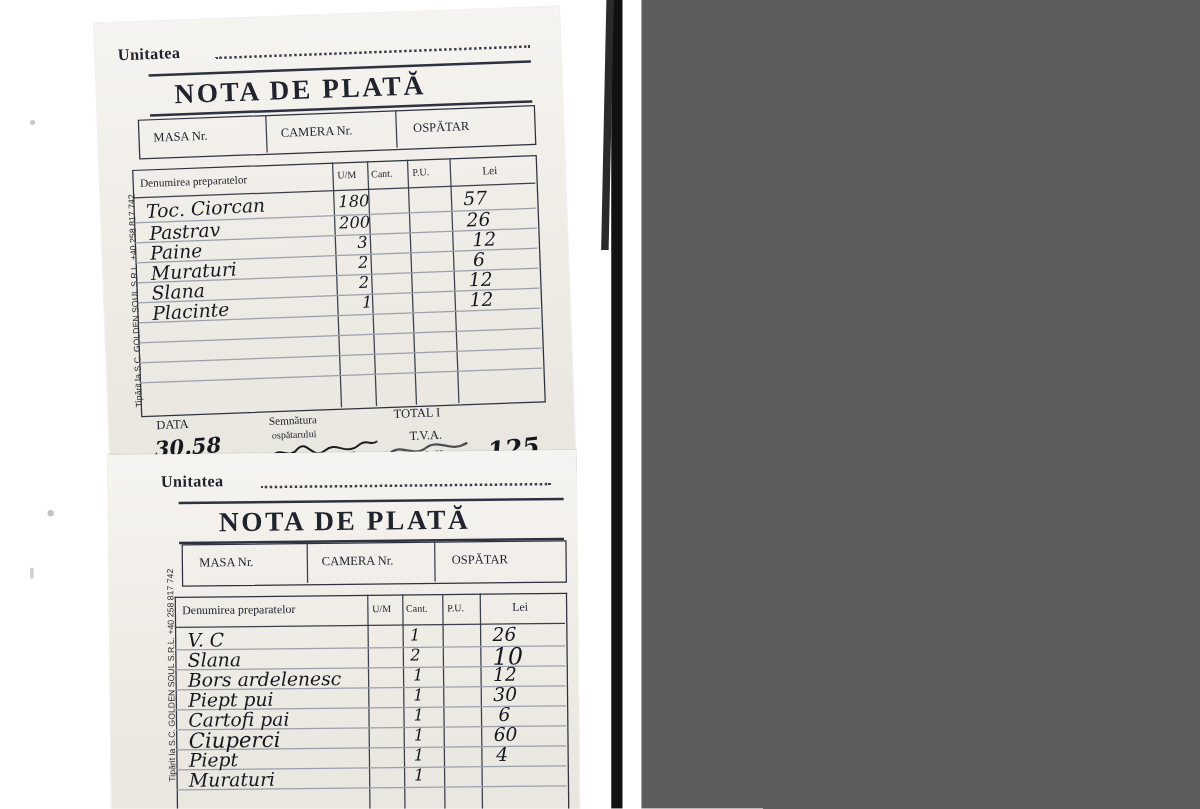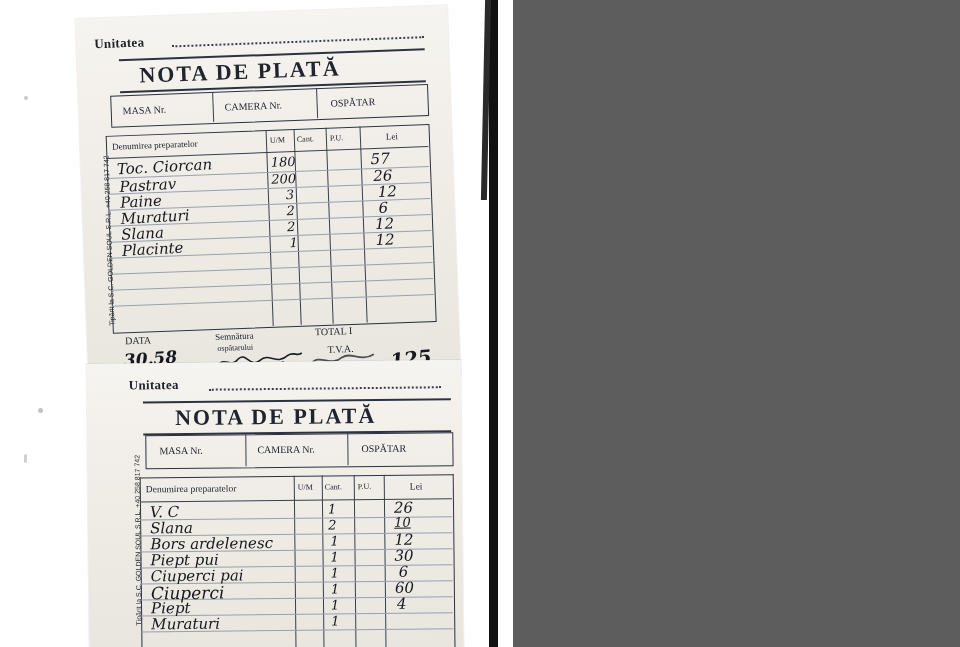--- a/index.html
+++ b/index.html
@@ -204,31 +204,31 @@
     <div class="ink hline" style="left:52px;top:236px;width:312px;border-top:1px solid #9aa0ad;"></div>
     <div class="ink hline" style="left:52px;top:252px;width:312px;border-top:1px solid #9aa0ad;"></div>
     <div class="ink hline" style="left:52px;top:268px;width:312px;border-top:1px solid #9aa0ad;"></div>
 
     <div class="hw" style="position:absolute;left:62px;top:140px;font-size:15px;">V. C</div>
     <div class="hw" style="position:absolute;left:240px;top:140px;font-size:13px;">1</div>
     <div class="hw" style="position:absolute;left:306px;top:138px;font-size:15px;">26</div>
 
     <div class="hw" style="position:absolute;left:62px;top:156px;font-size:15px;">Slana</div>
     <div class="hw" style="position:absolute;left:240px;top:156px;font-size:13px;">2</div>
-    <div class="hw" style="position:absolute;left:306px;top:154px;font-size:13px;text-decoration:underline;">10</div>
+    <div class="hw" style="position:absolute;left:306px;top:154px;font-size:19px;">10</div>
 
     <div class="hw" style="position:absolute;left:62px;top:172px;font-size:15px;">Bors ardelenesc</div>
     <div class="hw" style="position:absolute;left:242px;top:172px;font-size:13px;">1</div>
     <div class="hw" style="position:absolute;left:306px;top:170px;font-size:15px;">12</div>
 
     <div class="hw" style="position:absolute;left:62px;top:188px;font-size:15px;">Piept pui</div>
     <div class="hw" style="position:absolute;left:242px;top:188px;font-size:13px;">1</div>
     <div class="hw" style="position:absolute;left:306px;top:186px;font-size:15px;">30</div>
 
-    <div class="hw" style="position:absolute;left:62px;top:204px;font-size:15px;">Ciuperci pai</div>
+    <div class="hw" style="position:absolute;left:62px;top:204px;font-size:15px;">Cartofi pai</div>
     <div class="hw" style="position:absolute;left:242px;top:204px;font-size:13px;">1</div>
     <div class="hw" style="position:absolute;left:310px;top:202px;font-size:15px;">6</div>
 
     <div class="hw" style="position:absolute;left:62px;top:220px;font-size:17px;">Ciuperci</div>
     <div class="hw" style="position:absolute;left:242px;top:220px;font-size:13px;">1</div>
     <div class="hw" style="position:absolute;left:306px;top:218px;font-size:15px;">60</div>
 
     <div class="hw" style="position:absolute;left:62px;top:236px;font-size:15px;">Piept</div>
     <div class="hw" style="position:absolute;left:242px;top:236px;font-size:13px;">1</div>
     <div class="hw" style="position:absolute;left:308px;top:234px;font-size:15px;">4</div>

